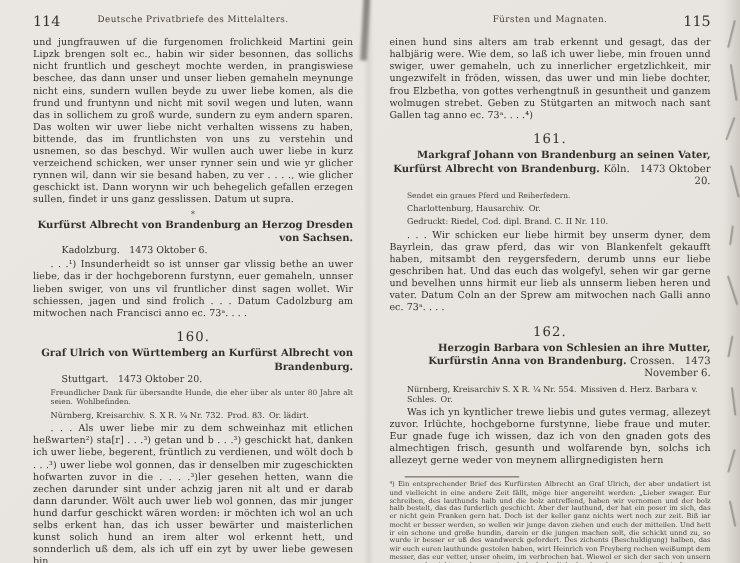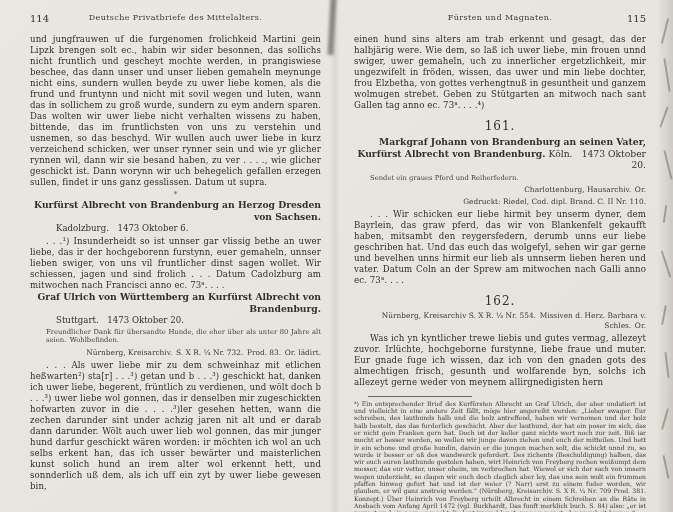--- a/index.html
+++ b/index.html
@@ -12,39 +12,39 @@
     font-family: "DejaVu Serif", serif;
     color: #35312a;
     overflow: hidden;
   }
   .page { position: absolute; top: 0; height: 512px; overflow: hidden; }
   .page-left  { left: 0;     width: 336px; padding: 13px 15px 0 30px; }
   .page-right { left: 336px; width: 337px; padding: 13px 27px 0 18px; }
 
   .running-head { position: relative; height: 13px; margin-bottom: 8px; }
   .rh-title { text-align: center; font-size: 8px; letter-spacing: .4px; color: #413c33; }
-  .pageno { position: absolute; top: 0; font-size: 10px; color: #35312a; }
+  .pageno { position: absolute; top: 0; font-size: 13px; color: #35312a; }
   .pageno-left { left: 0; }
   .pageno-right { right: 0; }
 
   .body-par {
     font-size: 8.6px; line-height: 11px; text-align: justify;
     margin: 3px 0 0 0; color: #34302a; letter-spacing: .1px;
   }
   .indent { text-indent: 16px; }
 
   .sep-star { text-align: center; font-size: 8px; height: 9px; line-height: 9px; color: #5c564d; margin-top: 2px; }
 
   .sec-num { text-align: center; font-size: 12px; letter-spacing: 1px; margin: 8px 0 3px 0; }
   .sec-head { text-align: right; font-weight: 700; font-size: 9.2px; line-height: 11.5px; }
   .head-date { font-weight: 400; }
   .sec-date { font-size: 8.6px; margin: 1px 0 2px 26px; }
 
   .summary { font-size: 6.8px; line-height: 8.4px; margin: 3px 0 0 16px; color: #47423a; text-align: justify; }
-  .source  { font-size: 7.4px; line-height: 9.2px; margin: 3px 0 0 16px; color: #3c382f; text-align: right; }
+  .source  { font-size: 7.4px; line-height: 9.2px; margin: 3px 0 0 16px; color: #3c382f; }
 
   .fn-rule { width: 104px; border-top: 1px solid #6a6359; margin: 8px 0 3px 14px; }
   .fn-dense { font-size: 6.15px; line-height: 7.3px; text-align: justify; color: #413d35; }
 
   
   .gutter-shade {
     position: absolute; left: 330px; top: 0; width: 10px; height: 512px;
     background: linear-gradient(to right, rgba(90,84,74,0), rgba(90,84,74,.10), rgba(90,84,74,0));
     pointer-events: none;
   }
@@ -72,20 +72,21 @@
       <div class="rh-title">Deutsche Privatbriefe des Mittelalters.</div>
     </div>
 
     <p class="body-par">und jungfrauwen uf die furgenomen frolichkeid Martini gein Lipzk brengen solt ec., habin wir sider besonnen, das sollichs nicht fruntlich und gescheyt mochte werden, in prangiswiese beschee, das dann unser und unser lieben gemaheln meynunge nicht eins, sundern wullen beyde zu uwer liebe komen, als die frund und fruntynn und nicht mit sovil wegen und luten, wann das in sollichem zu groß wurde, sundern zu eym andern sparen. Das wolten wir uwer liebe nicht verhalten wissens zu haben, bittende, das im fruntlichsten von uns zu verstehin und usnemen, so das beschyd. Wir wullen auch uwer liebe in kurz verzeichend schicken, wer unser rynner sein und wie yr glicher rynnen wil, dann wir sie besand haben, zu ver . . . ., wie glicher geschickt ist. Dann worynn wir uch behegelich gefallen erzegen sullen, findet ir uns ganz gesslissen. Datum ut supra.</p>
     <div class="sep-star">*</div>
 
     <div class="sec-head">Kurfürst Albrecht von Brandenburg an Herzog Dresden von Sachsen.</div>
     <div class="sec-date">Kadolzburg. 1473 Oktober 6.</div>
     <p class="body-par indent">. . .¹) Insunderheidt so ist unnser gar vlissig bethe an uwer liebe, das ir der hochgeborenn furstynn, euer gemaheln, unnser lieben swiger, von uns vil fruntlicher dinst sagen wollet. Wir schiessen, jagen und sind frolich . . . Datum Cadolzburg am mitwochen nach Francisci anno ec. 73ᵃ. . . .</p>
 
+    <div class="sec-num">160.</div>
     <div class="sec-head">Graf Ulrich von Württemberg an Kurfürst Albrecht von Brandenburg.</div>
     <div class="sec-date">Stuttgart. 1473 Oktober 20.</div>
     <div class="summary">Freundlicher Dank für übersandte Hunde, die eher über als unter 80 Jahre alt seien. Wohlbefinden.</div>
     <div class="source">Nürnberg, Kreisarchiv. S. X R. ¼ Nr. 732. Prod. 83. Or. lädirt.</div>
     <p class="body-par indent">. . . Als uwer liebe mir zu dem schweinhaz mit etlichen heßwarten²) sta[r] . . .³) getan und b . . .³) geschickt hat, danken ich uwer liebe, begerent, früntlich zu verdienen, und wölt doch b . . .³) uwer liebe wol gonnen, das ir denselben mir zugeschickten hofwarten zuvor in die . . . .³)ler gesehen hetten, wann die zechen darunder sint under achzig jaren nit alt und er darab dann darunder. Wölt auch uwer lieb wol gonnen, das mir junger hund darfur geschickt wären worden: ir möchten ich wol an uch selbs erkent han, das ich usser bewärter und maisterlichen kunst solich hund an irem alter wol erkennt hett, und sonnderlich uß dem, als ich uff ein zyt by uwer liebe gewesen bin,</p>
 
   </div>
 
   <div class="page page-right">
     <div class="running-head">
@@ -99,20 +100,24 @@
     <div class="sec-head">
       <span>Markgraf Johann von Brandenburg an seinen Vater, Kurfürst Albrecht von Brandenburg.</span>
       <span class="head-date">Köln. 1473 Oktober 20.</span>
     </div>
     <div class="summary">Sendet ein graues Pferd und Reiherfedern.</div>
     <div class="source">Charlottenburg, Hausarchiv. Or.</div>
     <div class="source">Gedruckt: Riedel, Cod. dipl. Brand. C. II Nr. 110.</div>
     <p class="body-par indent">. . . Wir schicken eur liebe hirmit bey unserm dyner, dem Bayrlein, das graw pferd, das wir von Blankenfelt gekaufft haben, mitsambt den reygersfedern, derumb unns eur liebe geschriben hat. Und das euch das wolgefyl, sehen wir gar gerne und bevelhen unns hirmit eur lieb als unnserm lieben heren und vater. Datum Coln an der Sprew am mitwochen nach Galli anno ec. 73ᵃ. . . .</p>
 
     <div class="sec-num">162.</div>
+    <div class="sec-head">
+      <span>Herzogin Barbara von Schlesien an ihre Mutter, Kurfürstin Anna von Brandenburg.</span>
+      <span class="head-date">Crossen. 1473 November 6.</span>
+    </div>
     <div class="source">Nürnberg, Kreisarchiv S. X R. ¼ Nr. 554. Missiven d. Herz. Barbara v. Schles. Or.</div>
     <p class="body-par indent">Was ich yn kyntlicher trewe liebis und gutes vermag, allezeyt zuvor. Irlüchte, hochgeborne furstynne, liebe fraue und muter. Eur gnade fuge ich wissen, daz ich von den gnaden gots des almechtigen frisch, gesunth und wolfarende byn, solchs ich allezeyt gerne weder von meynem allirgnedigisten hern</p>
 
     <div class="fn-rule"></div>
     <div class="fn-dense">⁴) Ein entsprechender Brief des Kurfürsten Albrecht an Graf Ulrich, der aber undatiert ist und vielleicht in eine andere Zeit fällt, möge hier angereiht werden: „Lieber swager. Eur schreiben, des lauthunds halb und die bolz antreffend, haben wir vernomen und der bolz halb bestelt, das das furderlich geschicht. Aber der lauthund, der hat ein poser im sich, das er nicht gein Franken gern hat. Doch ist der keller ganz nichts wert noch zur zeit. Biß iar mocht er besser werden, so wellen wir junge davon ziehen und euch der mitteilen. Und hett ir ein schone und große hundin, darein er die jungen machen solt, die schickt unnd zu, so wurde ir besser er uß des wandwerck gefordert. Des zichents (Beschuldigung) halben, das wir euch euren lauthunde gestolen haben, wirt Heinrich von Freyberg rechen weißumpt dem messer, das eur vetter, unser oheim, im verbrochen hat. Wiewol er sich der sach von unsern wegen underzieht, so clagen wir euch doch cleglich aber ley, das uns sein wolt ein frummen pfaffen hinweg gefurt hat und ist der weier (? Narr) erst zu einem fuder worden, wir glauben, er wil ganz anstreig werden.“ (Nürnberg, Kreisarchiv. S. X R. ¼ Nr. 709 Prod. 381. Konzept.) Über Heinrich von Freyberg urteilt Albrecht in einem Schreiben an die Räte in Ansbach vom Anfang April 1472 (vgl. Burkhardt, Das funft merklich buch. S. 84) also: „er ist verzagt und ein narr, er macht die leut irr und leugt, was er gesagt, der wercheit harren.“</div>
 
   </div>
 
   <div class="gutter-shade"></div>
   <div class="gutter-blob"></div>

